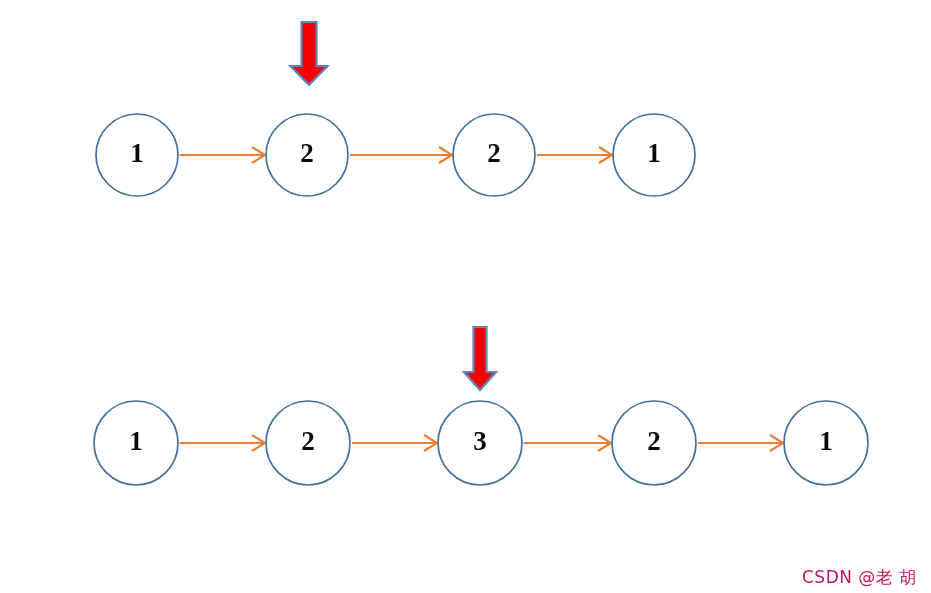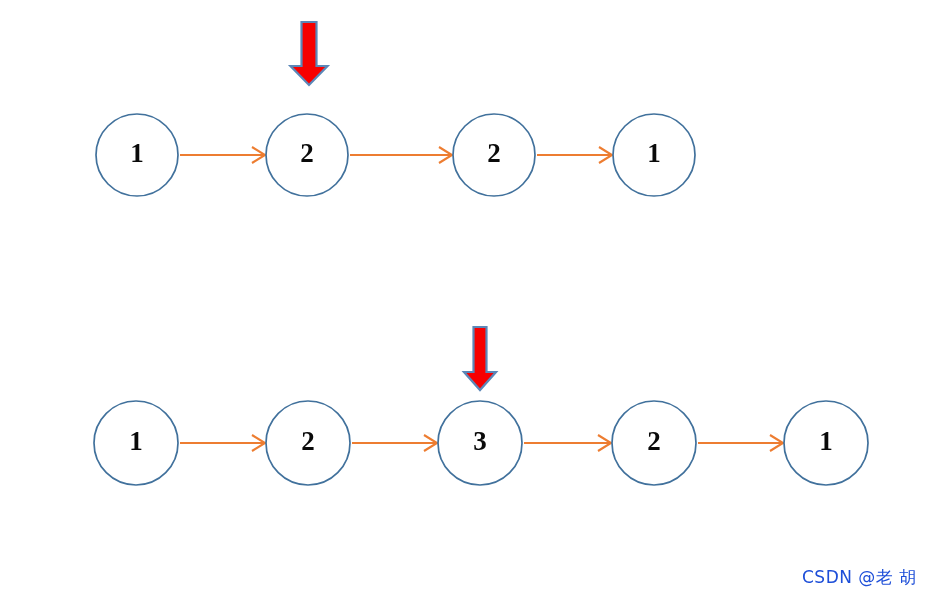--- a/index.html
+++ b/index.html
@@ -50,21 +50,21 @@
     stroke-linecap: butt;
   }
   .pointer-arrow {
     fill: #F70000;
     stroke: #5B87B8;
     stroke-width: 2.2;
     stroke-linejoin: miter;
   }
   .watermark {
     position: absolute;
-    color: #1d4ed8;
+    color: #be185d;
     font-family: "DejaVu Sans", sans-serif;
     font-size: 17px;
     white-space: nowrap;
     letter-spacing: 0.5px;
     user-select: none;
   }
 </style>
 </head>
 <body>
 

